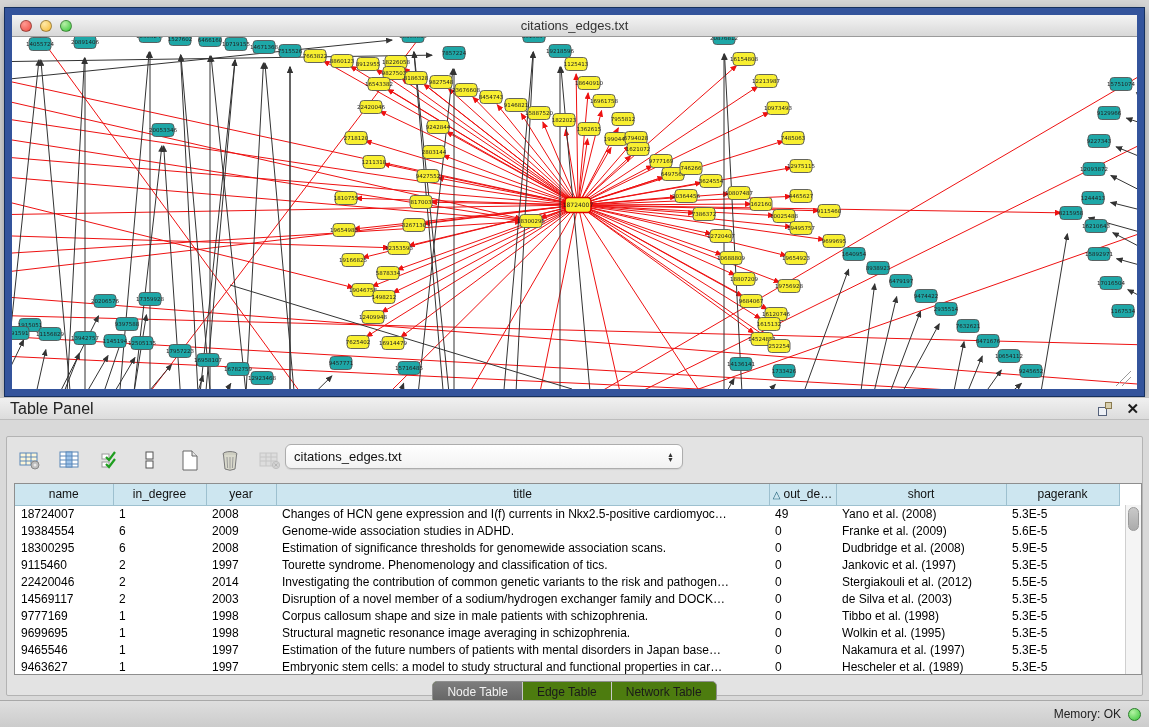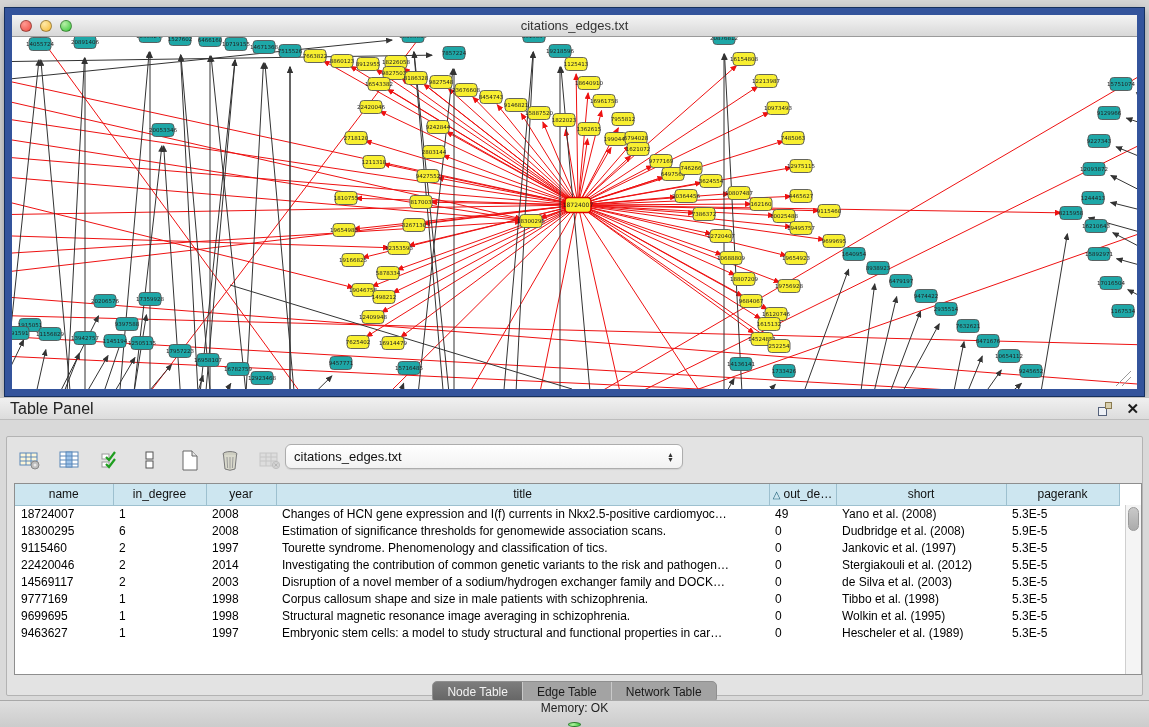--- a/index.html
+++ b/index.html
@@ -48,27 +48,27 @@
   table.grid { border-collapse:collapse; table-layout:fixed; width:1104px; }
   table.grid th { height:21px; background:#cde6f0; border:1px solid #9dc0cf; border-top:none;
     font-size:12px; font-weight:normal; color:#111; text-align:center; overflow:hidden; white-space:nowrap; }
   table.grid th:first-child { border-left:none; }
   table.grid td { height:17px; font-size:12px; color:#000; padding:0 6px; overflow:hidden; white-space:nowrap; text-overflow:ellipsis; }
   .sort-tri { color:#1b5e77; font-size:10px; margin-right:3px; }
   .vscroll { position:absolute; right:0; top:21px; bottom:0; width:16px; background:#f4f4f4; border-left:1px solid #cfcfcf; }
   .vthumb { position:absolute; left:2px; top:2px; width:11px; height:24px; background:linear-gradient(#c9c9c9,#ababab); border-radius:6px; border:1px solid #999; }
 
   .tabs { position:absolute; left:0; right:0; top:244px; display:flex; justify-content:center; }
-  .seg { display:flex; border:1px solid #8f8f8f; border-radius:5px; overflow:hidden; background:#a3a3a3; box-shadow:0 1px 0 rgba(255,255,255,.6); }
+  .seg { display:flex; border:1px solid #8f8f8f; border-radius:5px; overflow:hidden; background:#4d7c0f; box-shadow:0 1px 0 rgba(255,255,255,.6); }
   .seg button { font-family:"Liberation Sans", sans-serif; font-size:12px; padding:3px 14px; border:none; background:transparent; color:#1a1a1a; cursor:pointer; border-left:1px solid #c9c9c9; }
   .seg button:first-child { border-left:none; }
   .seg button.active { background:linear-gradient(#7d7d7d,#646464); color:#f2f2f2; }
 
   .statusbar { position:absolute; left:0; bottom:0; width:1149px; height:27px; background:linear-gradient(#dedede,#cccccc);
-    border-top:1px solid #a8a8a8; display:flex; align-items:center; justify-content:flex-end; padding:0 14px; gap:7px;flex-direction:column; }
+    border-top:1px solid #a8a8a8; display:flex; align-items:center; justify-content:flex-end; padding:0 8px; gap:7px; }
   .statusbar .mem { font-size:12px; color:#222; }
   .memdot { width:13px; height:13px; border-radius:50%; border:1px solid #2a7c2a;
     background:radial-gradient(circle at 35% 30%, #b4f3a4, #36c536); }
 </style>
 </head>
 <body>
 
 <div class="net-window">
   <div class="titlebar">
     <span class="title">citations_edges.txt</span>
@@ -849,20 +849,29 @@
             <tr>
               <td>18724007</td>
               <td>1</td>
               <td>2008</td>
               <td>Changes of HCN gene expression and I(f) currents in Nkx2.5-positive cardiomyoc…</td>
               <td>49</td>
               <td>Yano et al. (2008)</td>
               <td>5.3E-5</td>
             </tr>
             <tr>
+              <td>19384554</td>
+              <td>6</td>
+              <td>2009</td>
+              <td>Genome-wide association studies in ADHD.</td>
+              <td>0</td>
+              <td>Franke et al. (2009)</td>
+              <td>5.6E-5</td>
+            </tr>
+            <tr>
               <td>18300295</td>
               <td>6</td>
               <td>2008</td>
               <td>Estimation of significance thresholds for genomewide association scans.</td>
               <td>0</td>
               <td>Dudbridge et al. (2008)</td>
               <td>5.9E-5</td>
             </tr>
             <tr>
               <td>9115460</td>
@@ -900,20 +909,29 @@
               <td>Tibbo et al. (1998)</td>
               <td>5.3E-5</td>
             </tr>
             <tr>
               <td>9699695</td>
               <td>1</td>
               <td>1998</td>
               <td>Structural magnetic resonance image averaging in schizophrenia.</td>
               <td>0</td>
               <td>Wolkin et al. (1995)</td>
+              <td>5.3E-5</td>
+            </tr>
+            <tr>
+              <td>9465546</td>
+              <td>1</td>
+              <td>1997</td>
+              <td>Estimation of the future numbers of patients with mental disorders in Japan base…</td>
+              <td>0</td>
+              <td>Nakamura et al. (1997)</td>
               <td>5.3E-5</td>
             </tr>
             <tr>
               <td>9463627</td>
               <td>1</td>
               <td>1997</td>
               <td>Embryonic stem cells: a model to study structural and functional properties in car…</td>
               <td>0</td>
               <td>Hescheler et al. (1989)</td>
               <td>5.3E-5</td>

